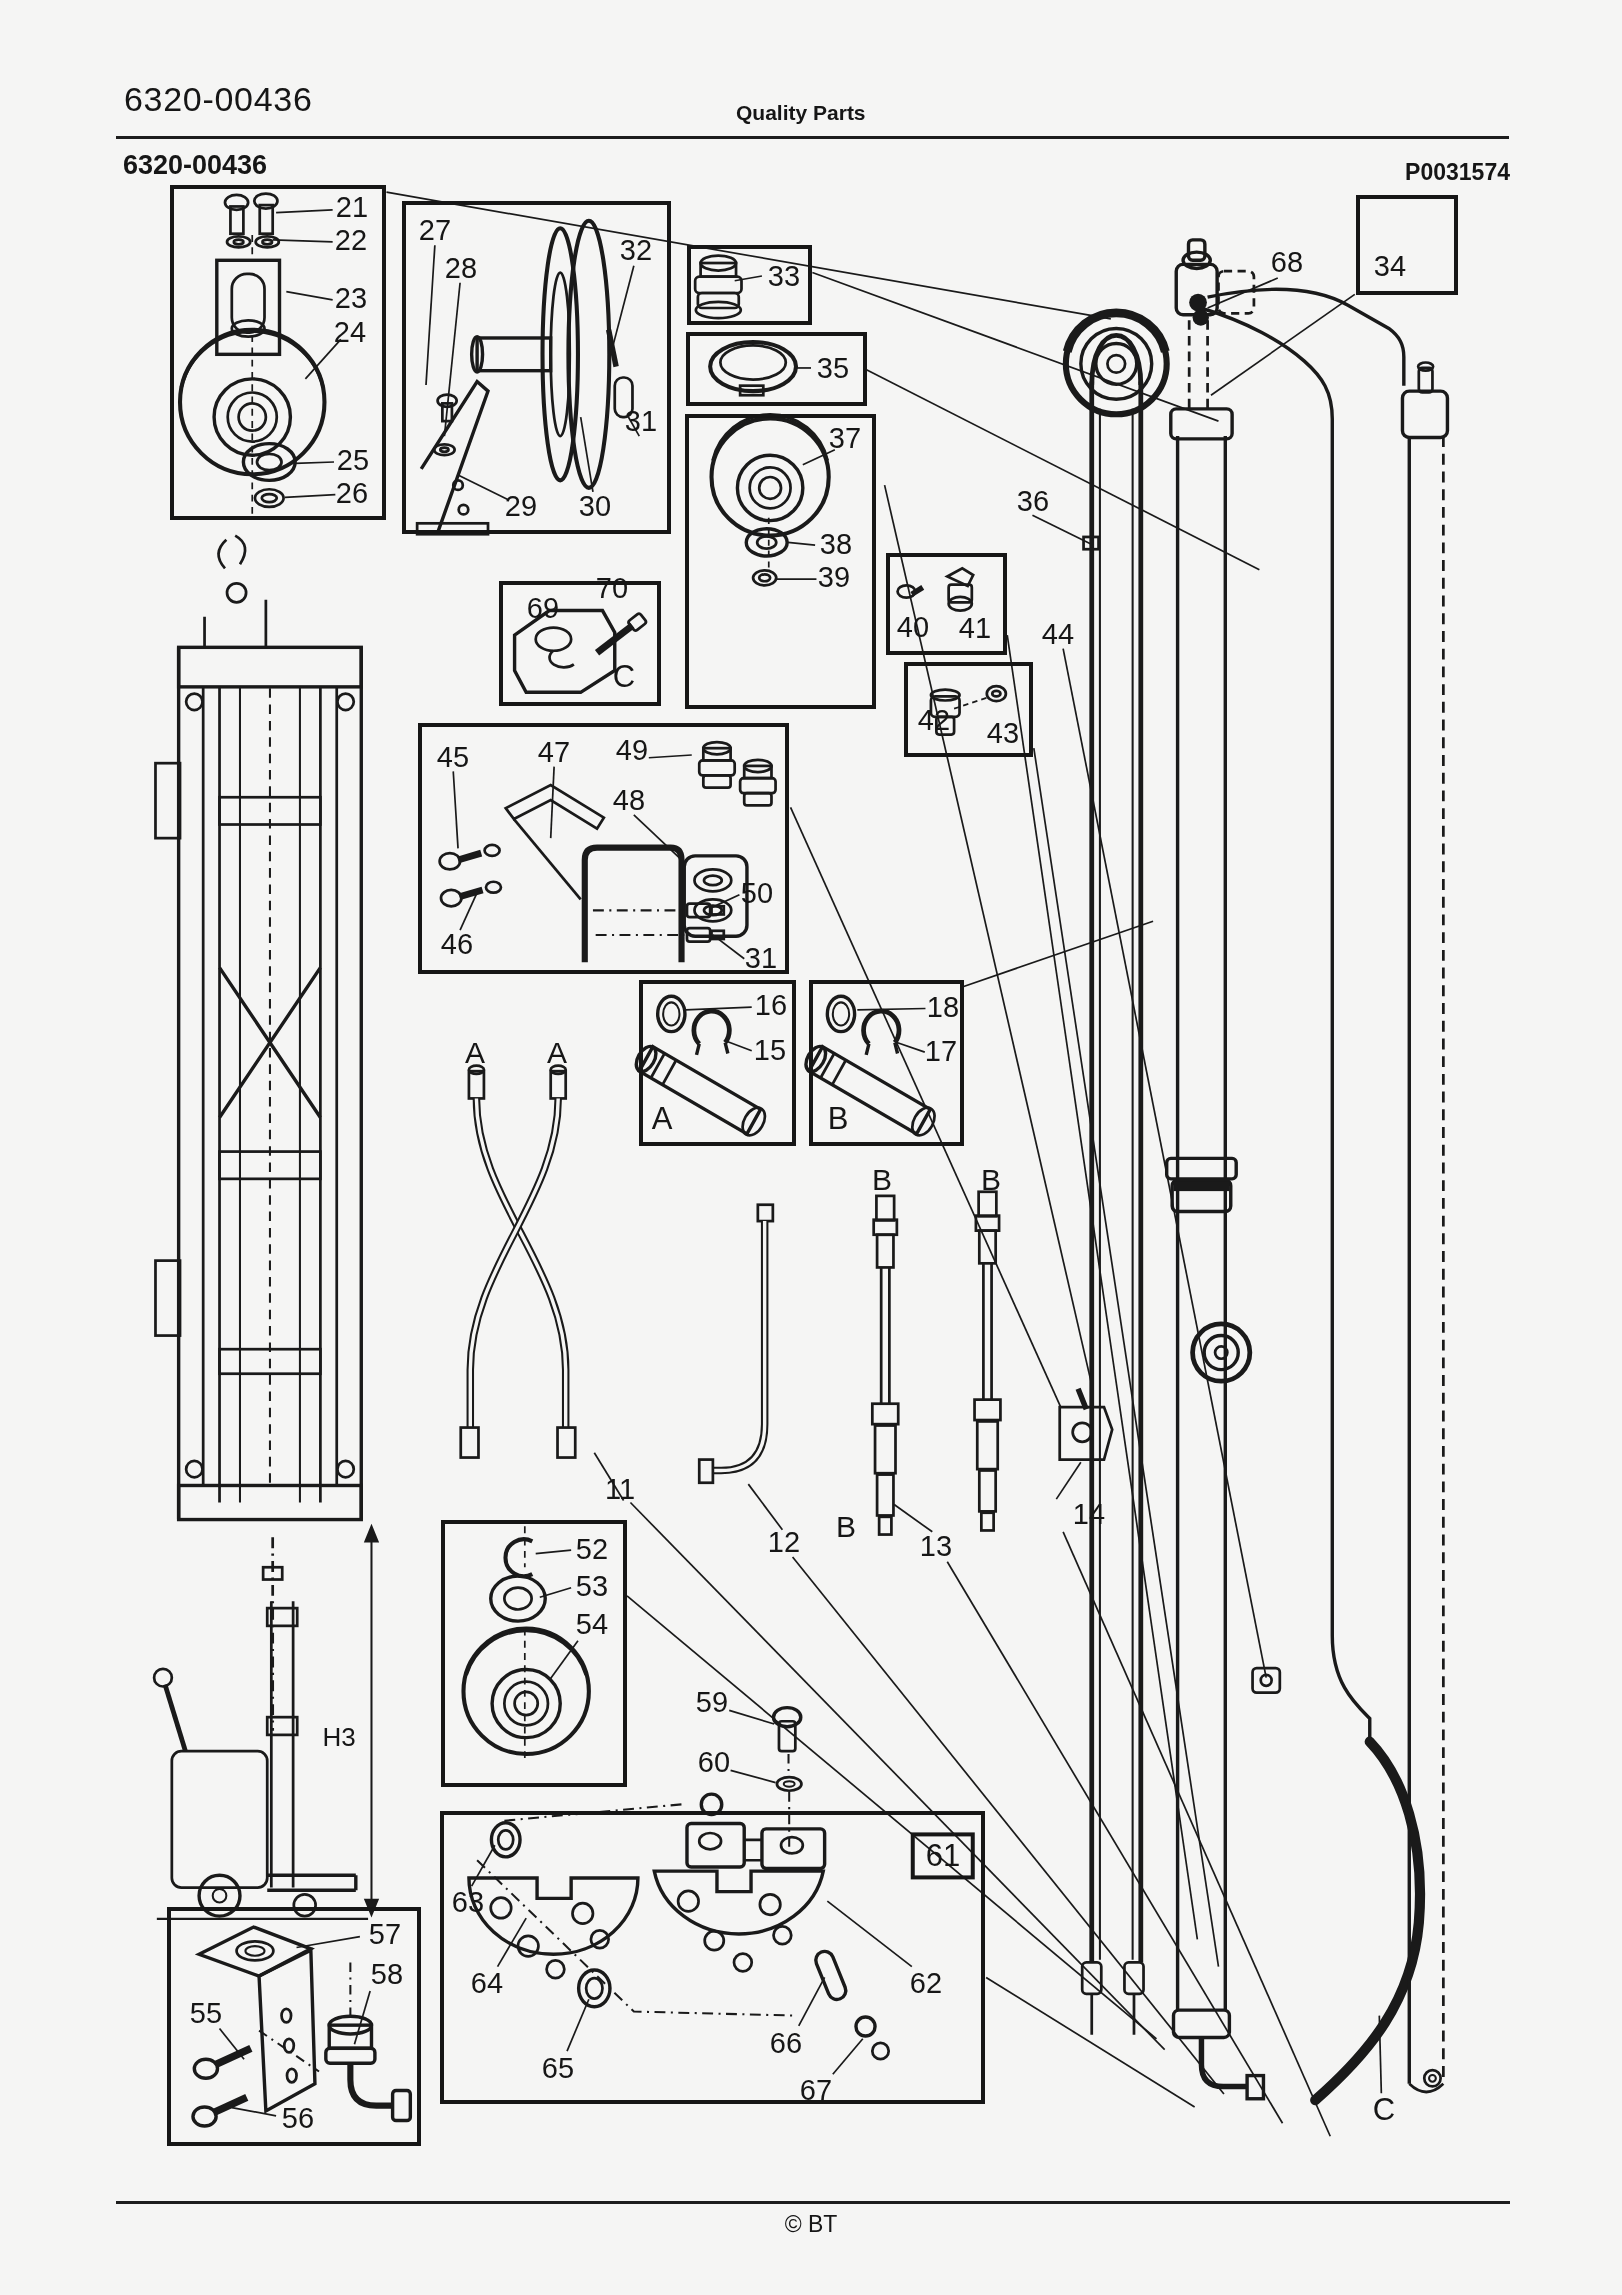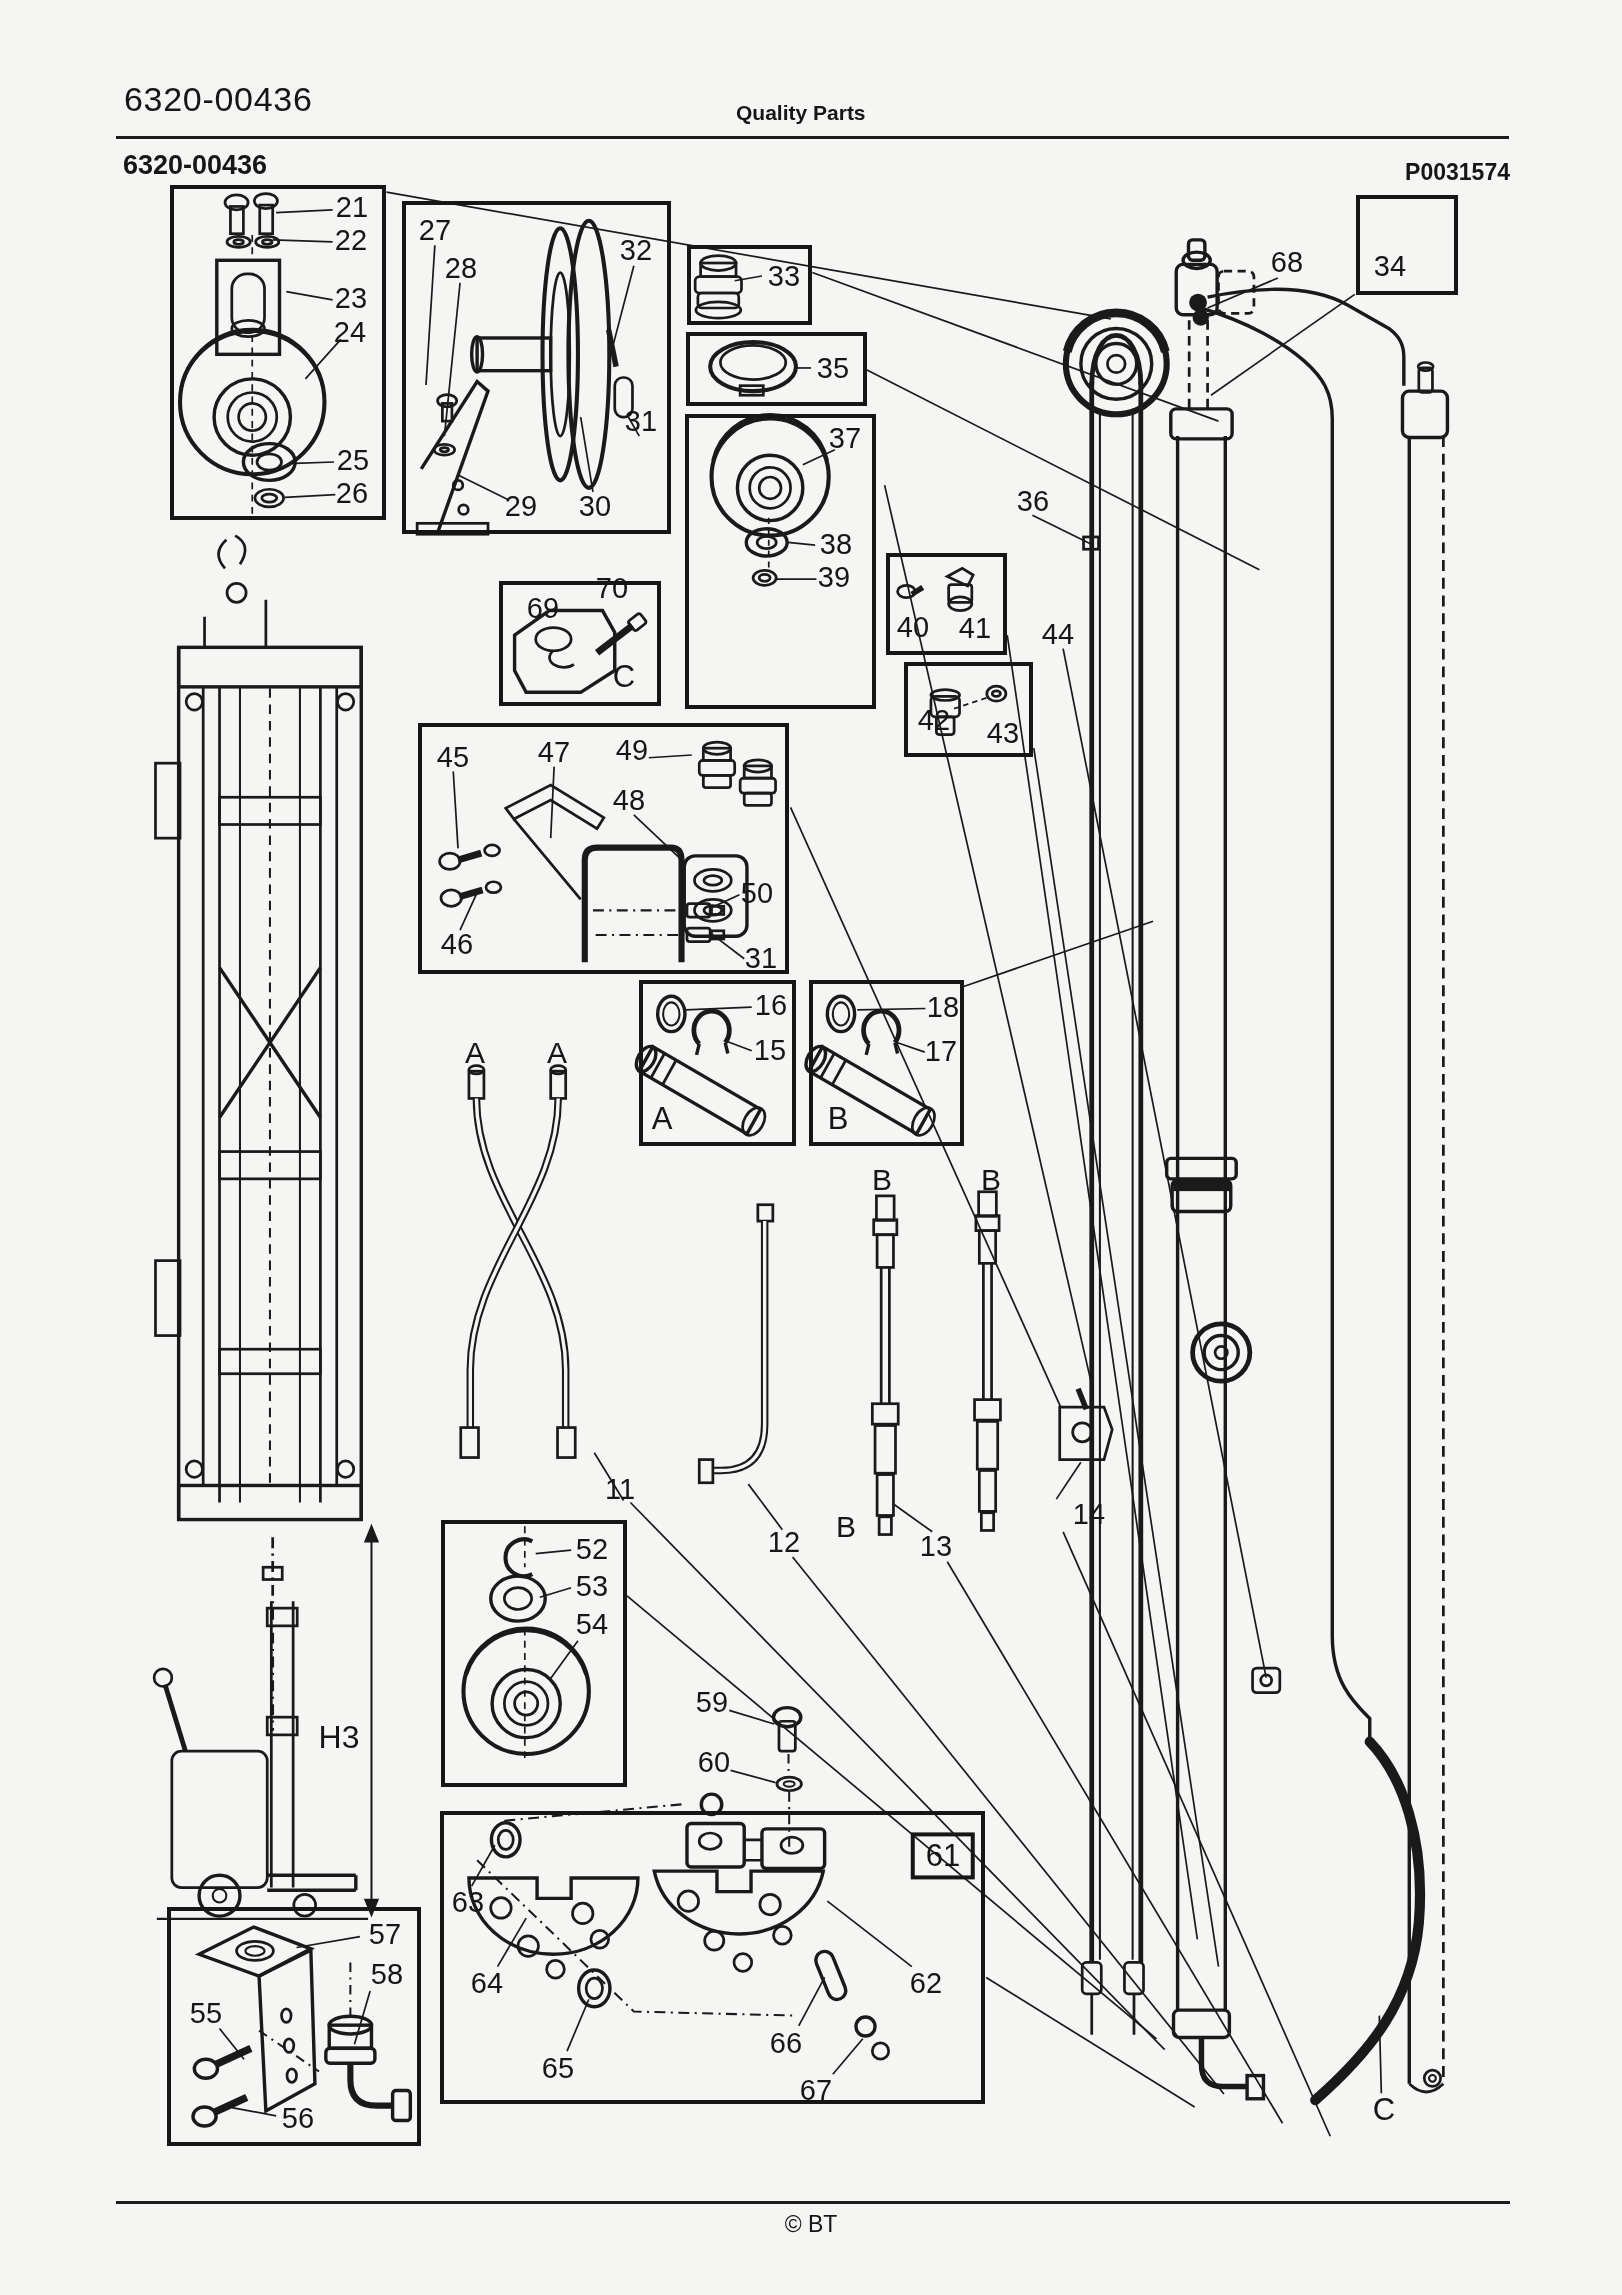--- a/index.html
+++ b/index.html
@@ -496,21 +496,21 @@
       <span class="callout" style="left: 882px; top: 1180px; font-size: 30px;">B</span>
       <span class="callout" style="left: 991px; top: 1180px; font-size: 30px;">B</span>
       <span class="callout" style="left: 620px; top: 1489px;">11</span>
       <span class="callout" style="left: 784px; top: 1542px;">12</span>
       <span class="callout" style="left: 846px; top: 1527px; font-size: 30px;">B</span>
       <span class="callout" style="left: 936px; top: 1546px;">13</span>
       <span class="callout" style="left: 1053px; top: 1514px; margin-left: 36px;">14</span>
       <span class="callout" style="left: 592px; top: 1549px;">52</span>
       <span class="callout" style="left: 592px; top: 1586px;">53</span>
       <span class="callout" style="left: 592px; top: 1624px;">54</span>
-      <span class="callout" style="left: 339px; top: 1737px; font-size: 32px;">H3</span>
+      <span class="callout" style="left: 339px; top: 1737px; font-size: 26px;">H3</span>
       <span class="callout" style="left: 712px; top: 1702px;">59</span>
       <span class="callout" style="left: 714px; top: 1762px;">60</span>
       <span class="callout boxed" style="left: 943px; top: 1856px; font-size: 31px;">61</span>
       <span class="callout" style="left: 468px; top: 1902px;">63</span>
       <span class="callout" style="left: 487px; top: 1983px;">64</span>
       <span class="callout" style="left: 558px; top: 2068px;">65</span>
       <span class="callout" style="left: 786px; top: 2043px;">66</span>
       <span class="callout" style="left: 816px; top: 2090px;">67</span>
       <span class="callout" style="left: 926px; top: 1983px;">62</span>
       <span class="callout" style="left: 385px; top: 1934px;">57</span>

